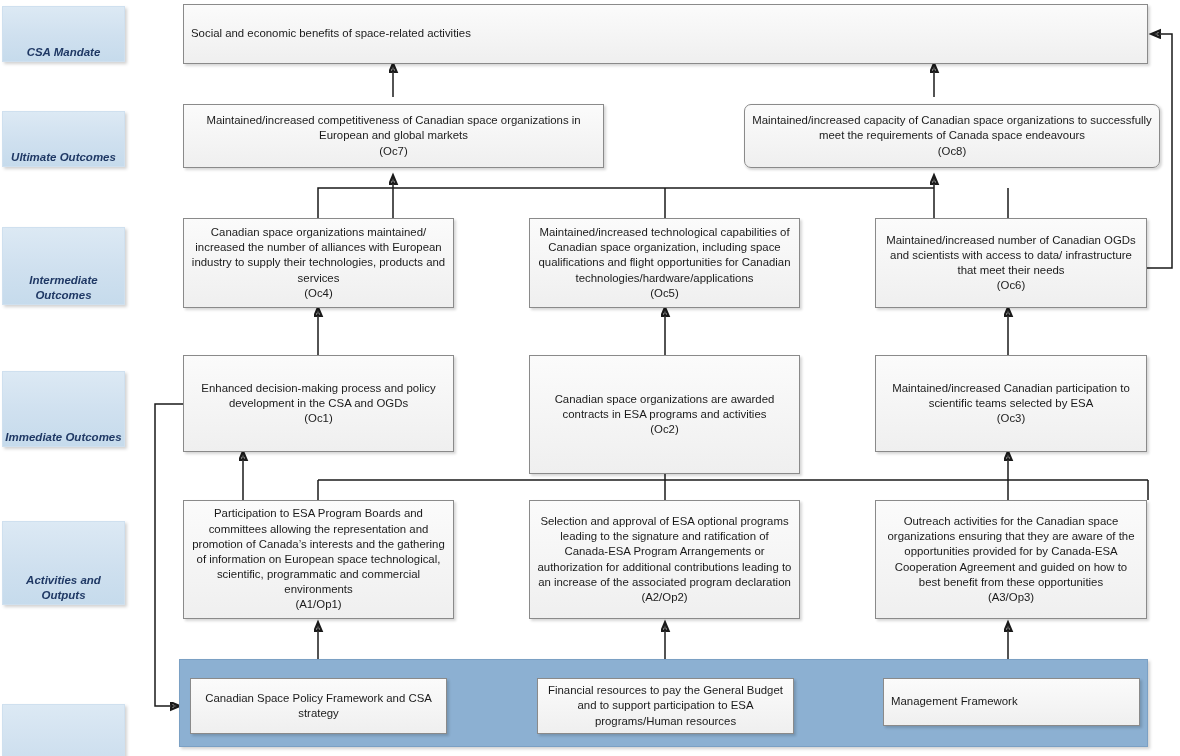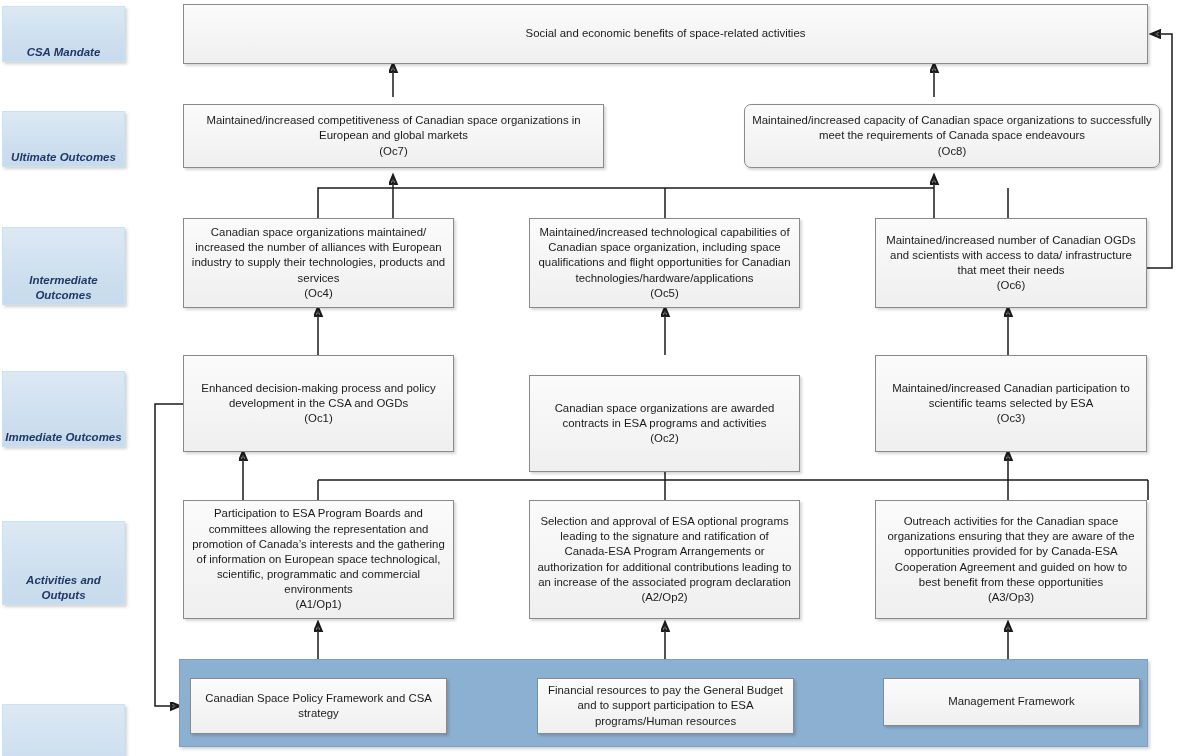--- a/index.html
+++ b/index.html
@@ -32,21 +32,20 @@
     background:linear-gradient(180deg,#dce9f4 0%,#cfe0ef 55%,#c6dbec 100%);
     border:1px solid #cfe0ef;
     box-shadow:2px 2px 3px rgba(0,0,0,0.18);
   }
   
   .node{
     position:absolute;
     box-sizing:border-box;
     display:flex;
     align-items:center;
-    justify-content:center;
     text-align:center;
     padding:4px 7px;
     font-size:11.4px;
     line-height:1.33;
     color:#1a1a1a;
     background:linear-gradient(180deg,#fbfbfb 0%,#f4f4f4 60%,#efefef 100%);
     border:1px solid #8a8a8a;
     box-shadow:1.5px 1.5px 2.5px rgba(0,0,0,0.16);
   }
   .node .txt{display:block;}
@@ -144,21 +143,21 @@
   <div class="node" style="left:529px;top:218px;width:271px;height:90px;">
     <span class="txt">Maintained/increased technological capabilities of Canadian space organization, including space qualifications and flight opportunities for Canadian technologies/hardware/applications<br>(Oc5)</span>
   </div>
   <div class="node" style="left:875px;top:218px;width:272px;height:90px;">
     <span class="txt">Maintained/increased number of Canadian OGDs and scientists with access to data/ infrastructure that meet their needs<br>(Oc6)</span>
   </div>
 
   <div class="node" style="left:183px;top:355px;width:271px;height:97px;">
     <span class="txt">Enhanced decision-making process and policy development in the CSA and OGDs<br>(Oc1)</span>
   </div>
-  <div class="node" style="left:529px;top:375px;width:271px;height:97px;">
+  <div class="node" style="left:529px;top:355px;width:271px;height:119px;">
     <span class="txt">Canadian space organizations are awarded contracts in ESA programs and activities<br>(Oc2)</span>
   </div>
   <div class="node" style="left:875px;top:355px;width:272px;height:97px;">
     <span class="txt">Maintained/increased Canadian participation to scientific teams selected by ESA<br>(Oc3)</span>
   </div>
 
   <div class="node" style="left:183px;top:500px;width:271px;height:119px;">
     <span class="txt">Participation to ESA Program Boards and committees allowing the representation and promotion of Canada’s interests and the gathering of information on European space technological, scientific, programmatic and commercial environments<br>(A1/Op1)</span>
   </div>
   <div class="node" style="left:529px;top:500px;width:271px;height:119px;">

